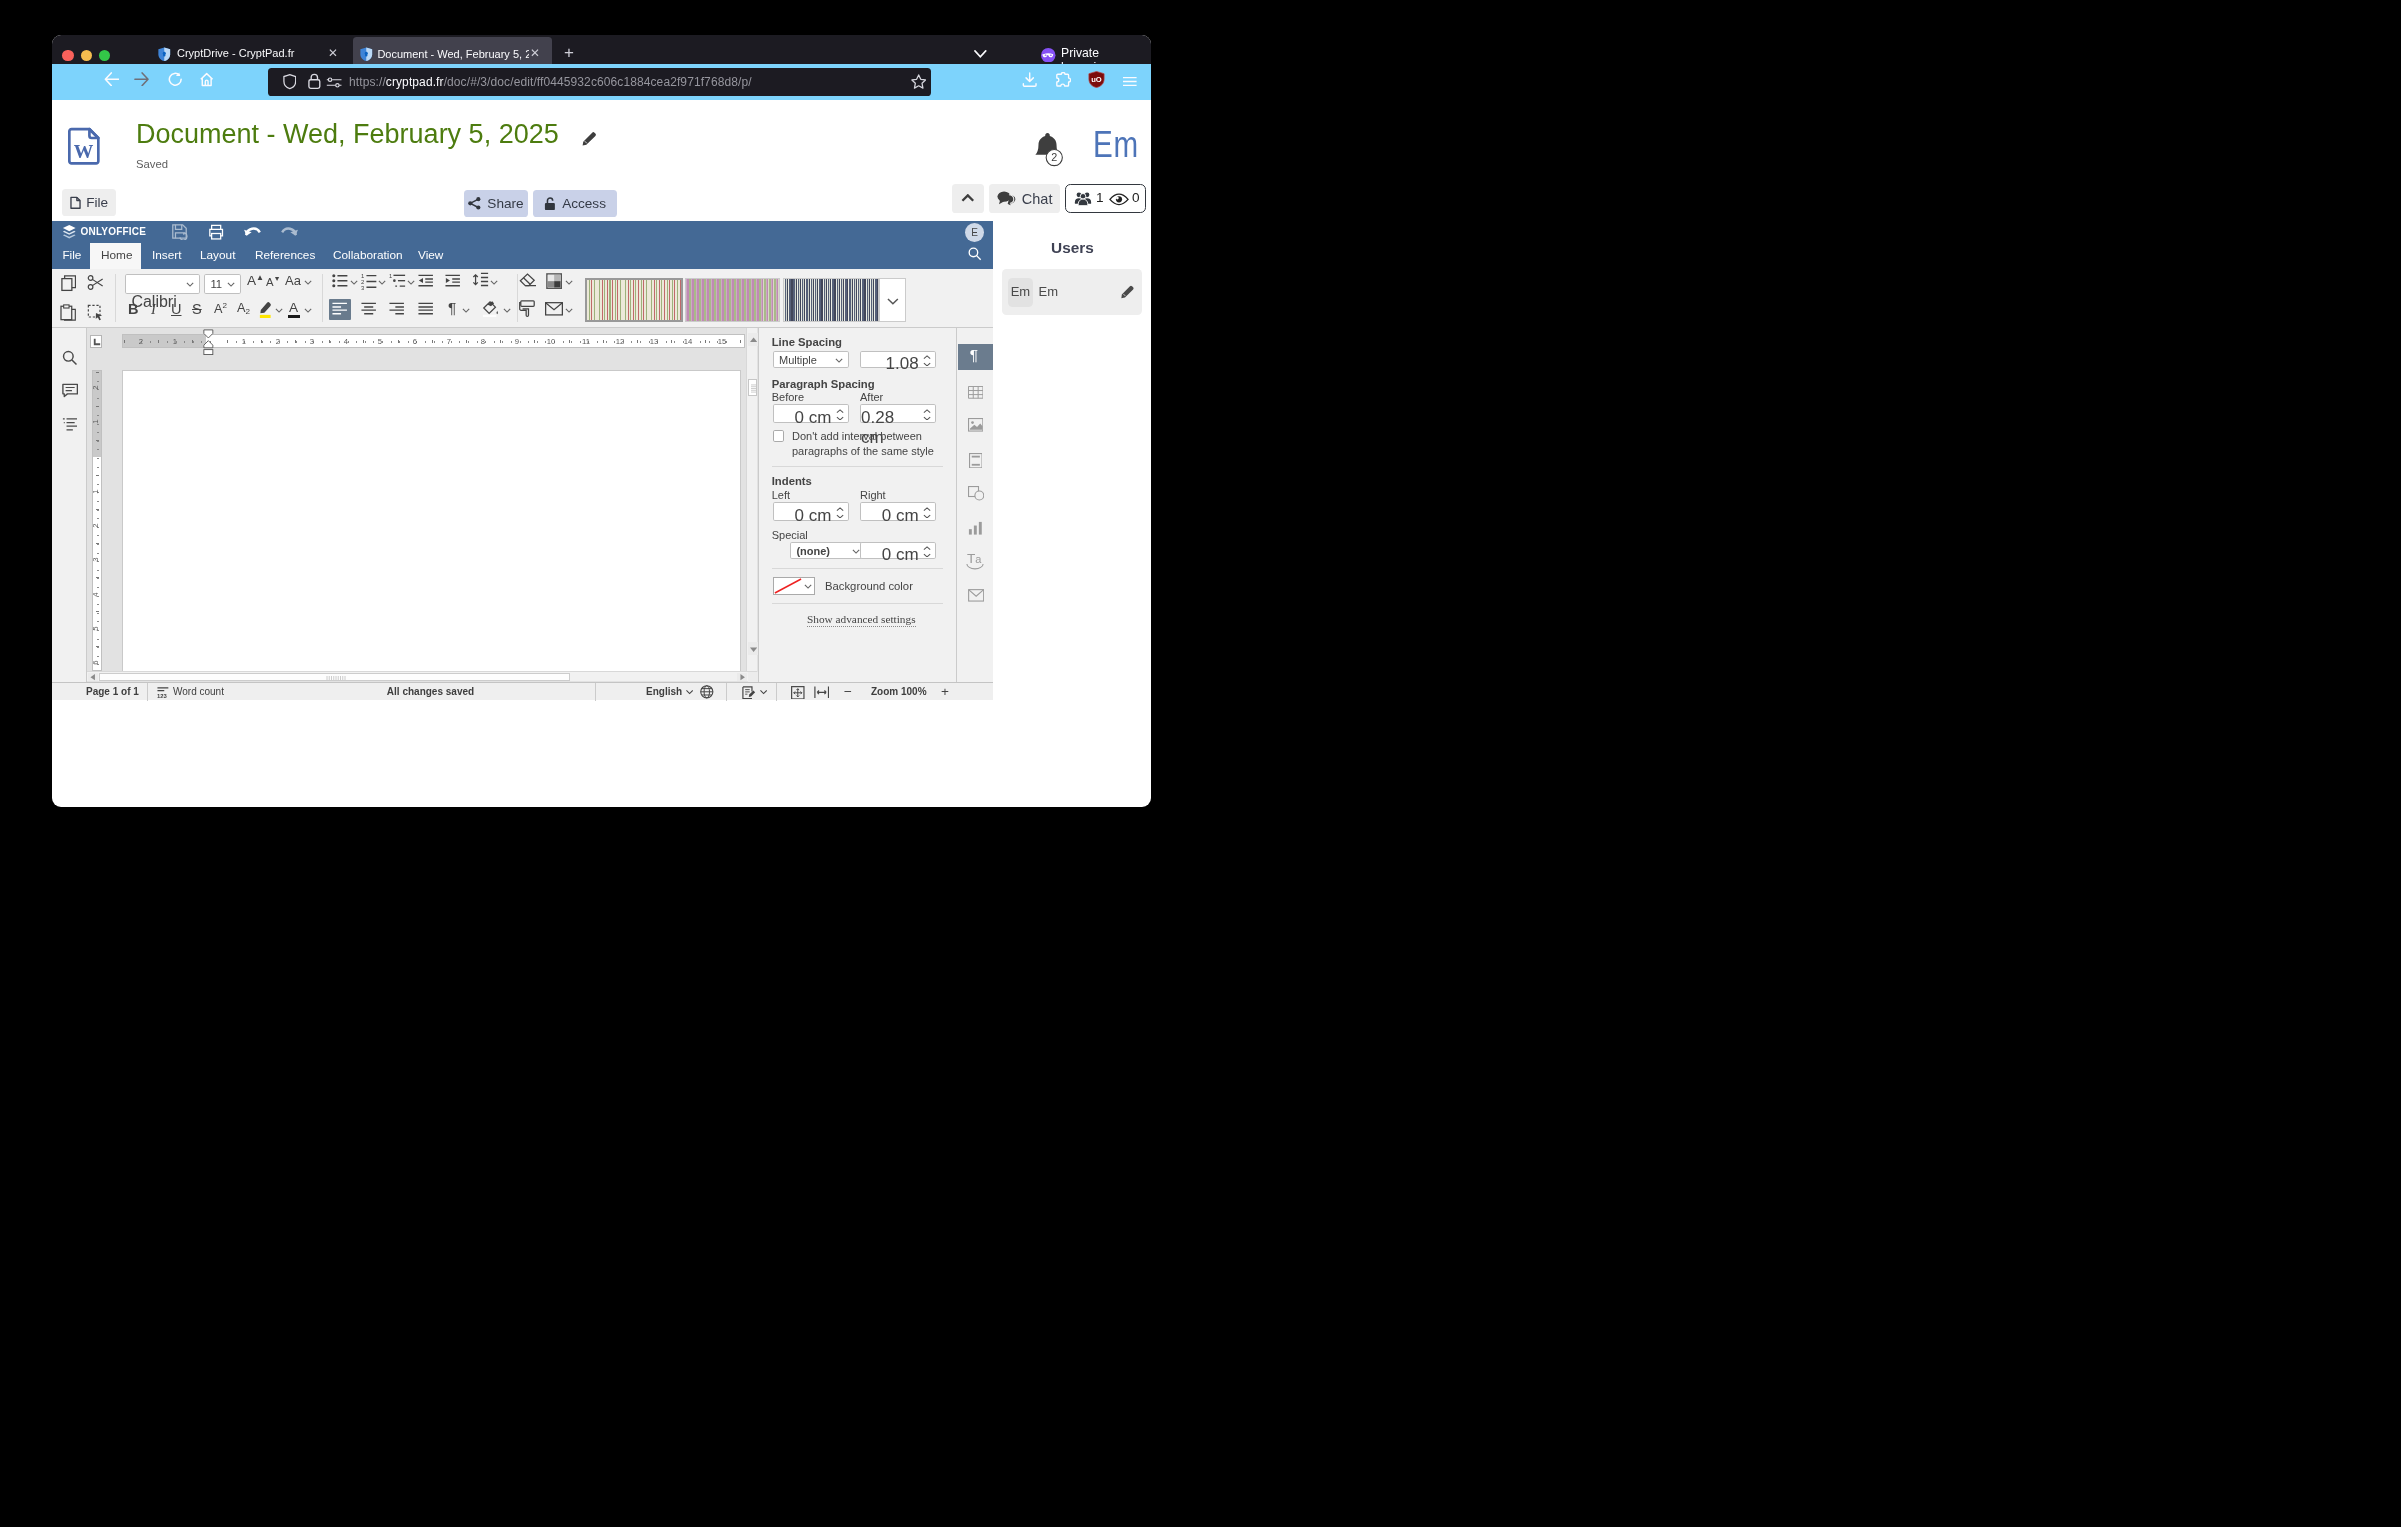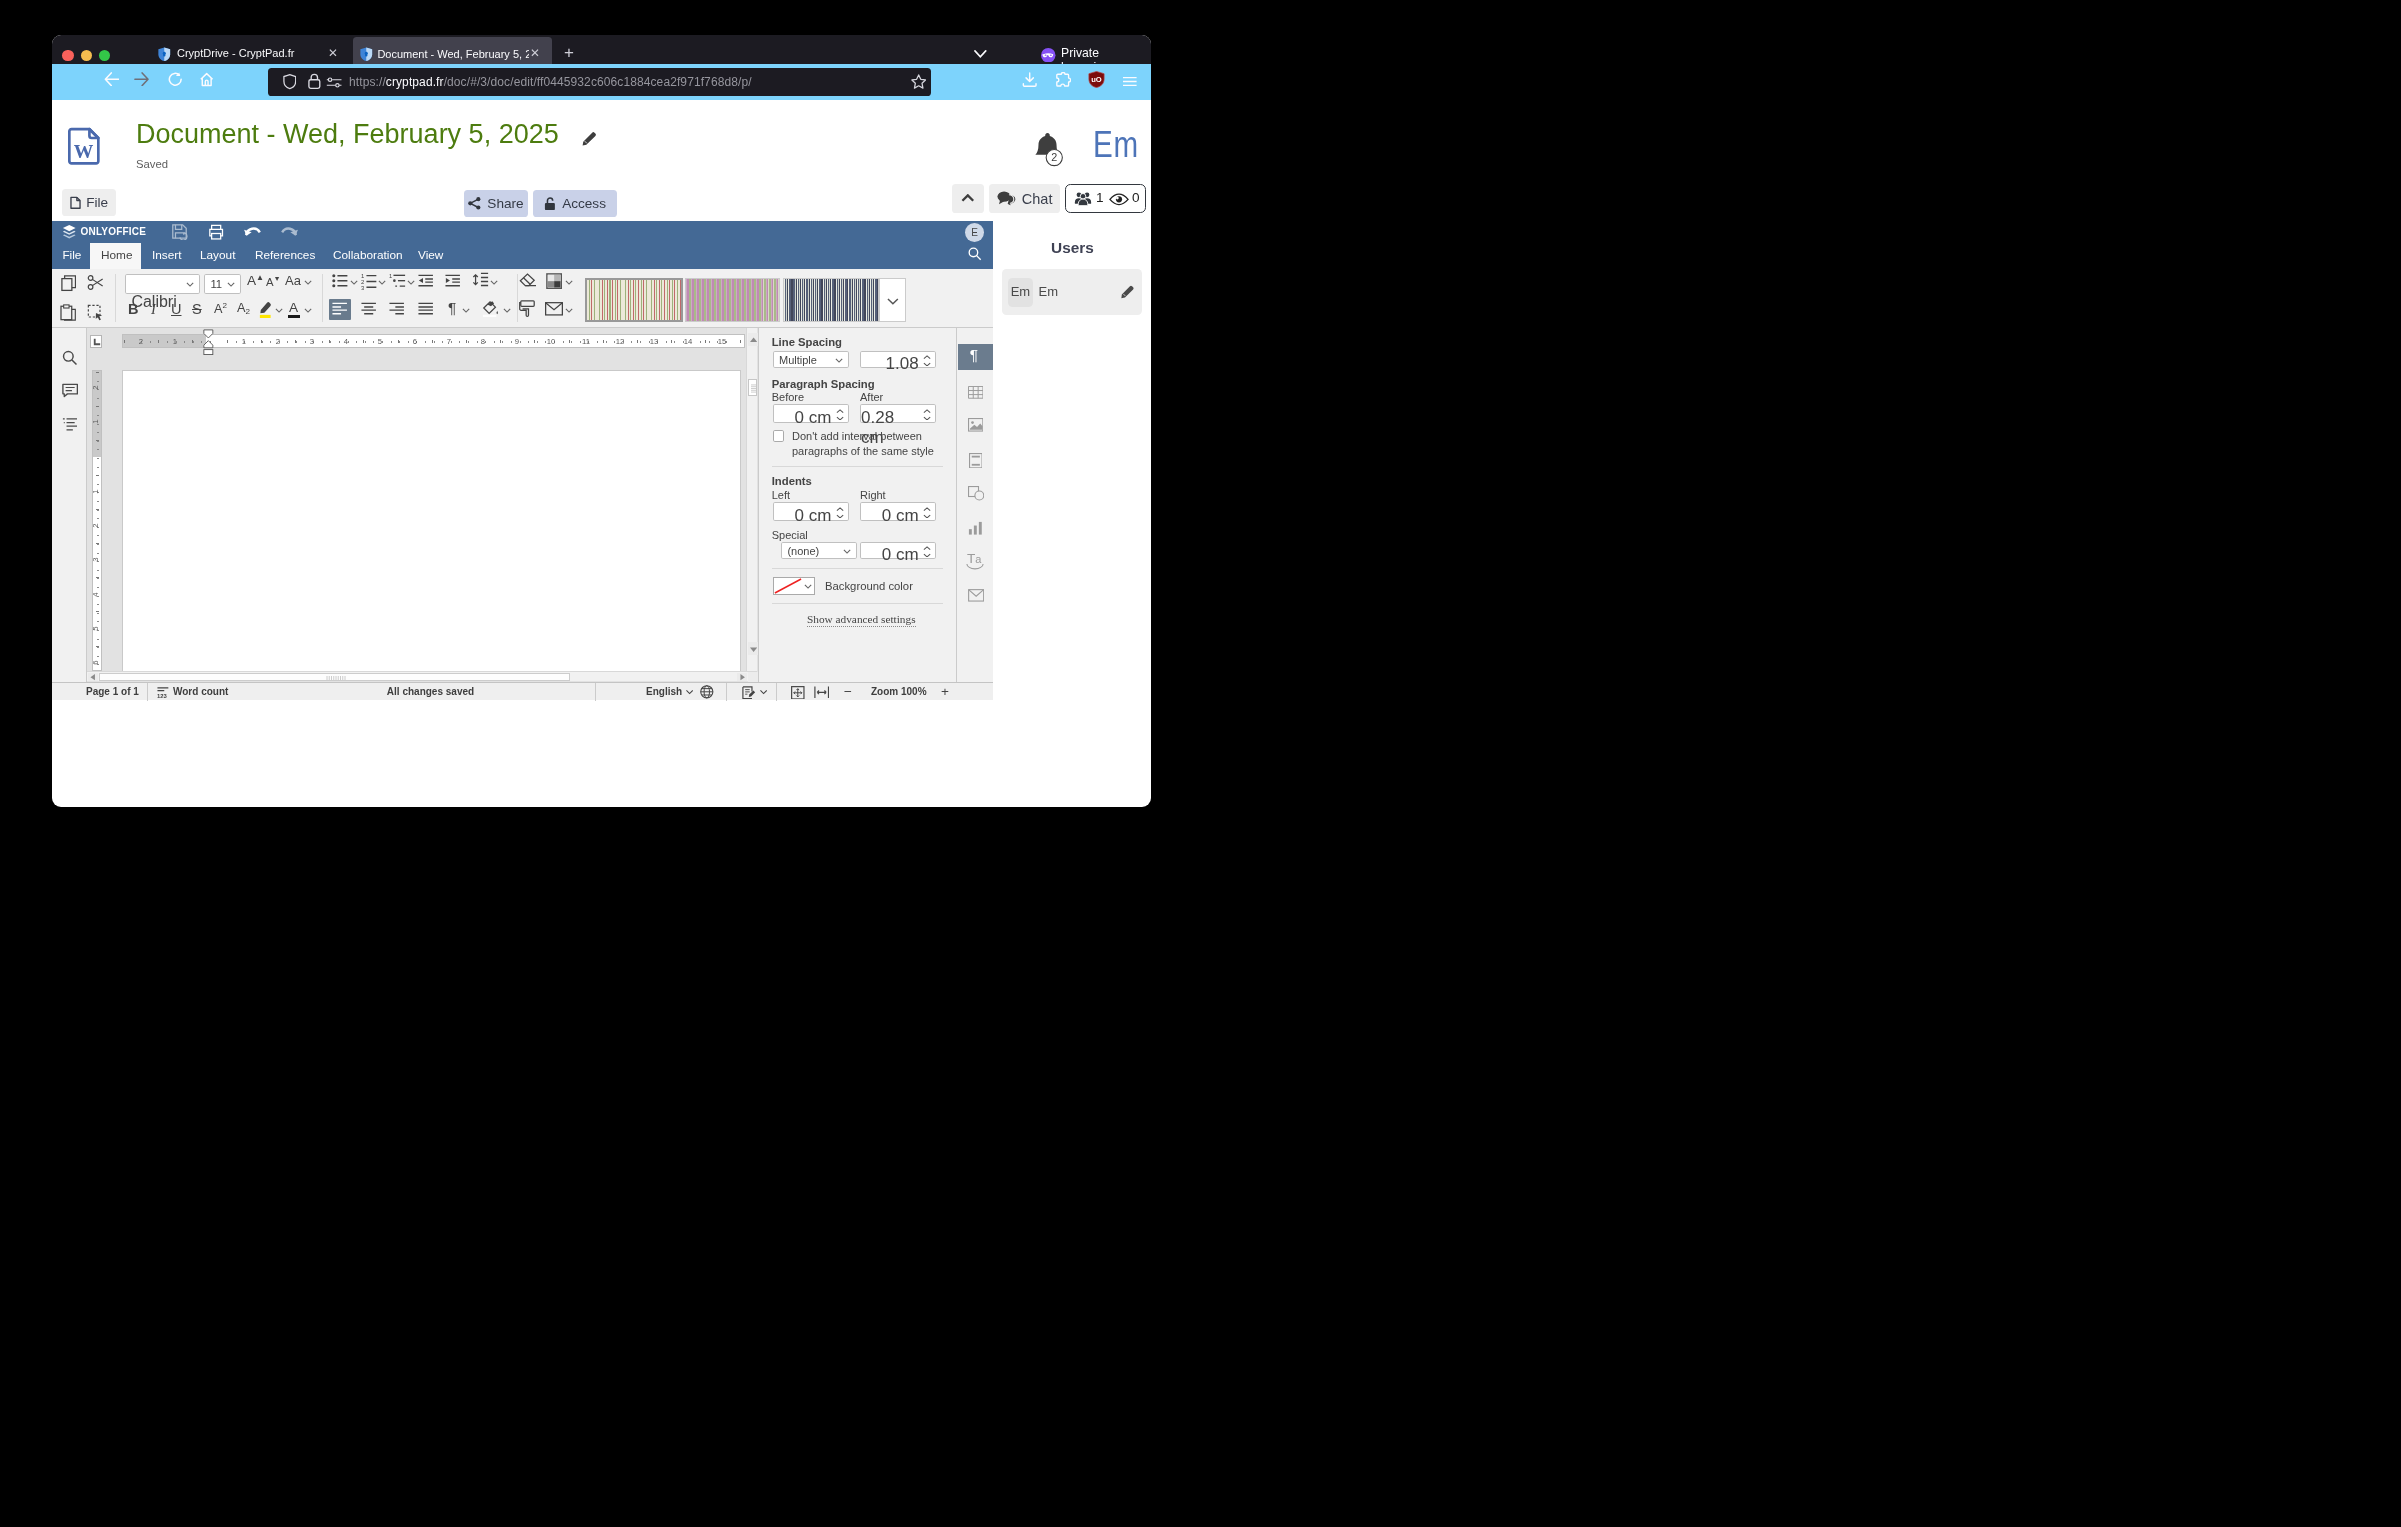--- a/index.html
+++ b/index.html
@@ -613,21 +613,21 @@
           </svg>
         </div>
       <div class="spin" style="left:101px; top:174px; width:76px;">
           <span style="position:absolute; right:16.3px; top:2.7px;">0 cm</span>
           <svg class="abs" style="right:3.6px; top:3.6px;" width="8.1" height="11.8" viewBox="0 0 9 13">
             <path d="M1 4 L4.5 1 L8 4" stroke="#555" stroke-width="1.2" fill="none"></path>
             <path d="M1 9 L4.5 12 L8 9" stroke="#555" stroke-width="1.2" fill="none"></path>
           </svg>
         </div>
       <div class="lbl" style="left:12.7px; top:201px;">Special</div>
-      <div class="combo" style="left:22px; top:214px; width:76px; height:17px;">
+      <div class="combo" style="left:31px; top:214px; width:76px; height:17px;font-weight:bold;">
           <span style="position:absolute; left:5.4px; top:2.3px;">(none)</span>
           <svg class="abs" style="right:4.5px; top:6.3px;" width="8.1" height="5.4" viewBox="0 0 9 6">
             <path d="M1 1 L4.5 4.5 L8 1" stroke="#666" stroke-width="1.3" fill="none"></path>
           </svg>
         </div>
       <div class="spin" style="left:101px; top:214px; width:76px; height:17px;">
           <span style="position:absolute; right:16.3px; top:2.3px;">0 cm</span>
           <svg class="abs" style="right:3.6px; top:2.7px;" width="8.1" height="11.8" viewBox="0 0 9 13">
             <path d="M1 4 L4.5 1 L8 4" stroke="#555" stroke-width="1.2" fill="none"></path>
             <path d="M1 9 L4.5 12 L8 9" stroke="#555" stroke-width="1.2" fill="none"></path>
@@ -683,21 +683,21 @@
           <path d="M1 1 L9 8 L17 1" fill="none" stroke="#9b9b9b" stroke-width="1.2"></path>
         </svg>
     </div>
     <div id="statusbar">
       <div class="abs" style="left:34px; top:2.7px; font-weight:bold; color:#3e3e3e;">Page 1 of 1</div>
       <div class="abs" style="left:95px; top:0; width:0.9px; height:18px; background:#cbcbcb;"></div>
       <svg class="abs" style="left:105px; top:3.6px;font-size:11px" width="11.8" height="11.8" viewBox="0 0 13 13">
           <path d="M0.5 1 H12.5 M0.5 4 H8" stroke="#444" stroke-width="1.2"></path>
           <text x="0" y="12.5" font-size="6.5" font-weight="bold" fill="#444">123</text>
         </svg>
-      <div class="abs" style="left:121px; top:2.7px; font-weight:bold; color:#3e3e3e;">Word count</div>
+      <div class="abs" style="left:121px; top:2.7px; font-weight:normal; color:#3e3e3e;">Word count</div>
       <div class="abs" style="left:288px; top:2.7px; width:181px; text-align:center; font-weight:bold; color:#3e3e3e;">All changes saved</div>
       <div class="abs" style="left:543px; top:0; width:0.9px; height:18px; background:#cbcbcb;"></div>
       <div class="abs" style="left:594px; top:2.7px; font-weight:bold; color:#3e3e3e;">English</div>
       <svg class="abs" style="left:634px; top:7.2px;" width="7.2" height="4.5" viewBox="0 0 8 5">
           <path d="M0.5 0.5 L4 4 L7.5 0.5" stroke="#444" stroke-width="1.2" fill="none"></path>
         </svg>
       <svg class="abs" style="left:648px; top:2.3px;" width="13.6" height="13.6" viewBox="0 0 15 15">
           <circle cx="7.5" cy="7.5" r="6.7" stroke="#444" stroke-width="1.2" fill="none"></circle>
           <ellipse cx="7.5" cy="7.5" rx="3" ry="6.7" stroke="#444" stroke-width="1.1" fill="none"></ellipse>
           <path d="M0.8 7.5 H14.2 M1.8 4 H13.2 M1.8 11 H13.2" stroke="#444" stroke-width="1.1"></path>

